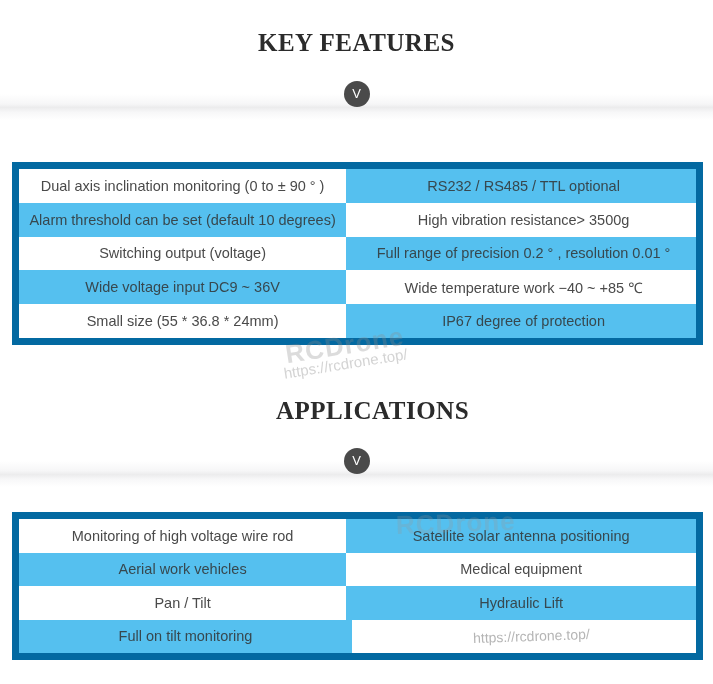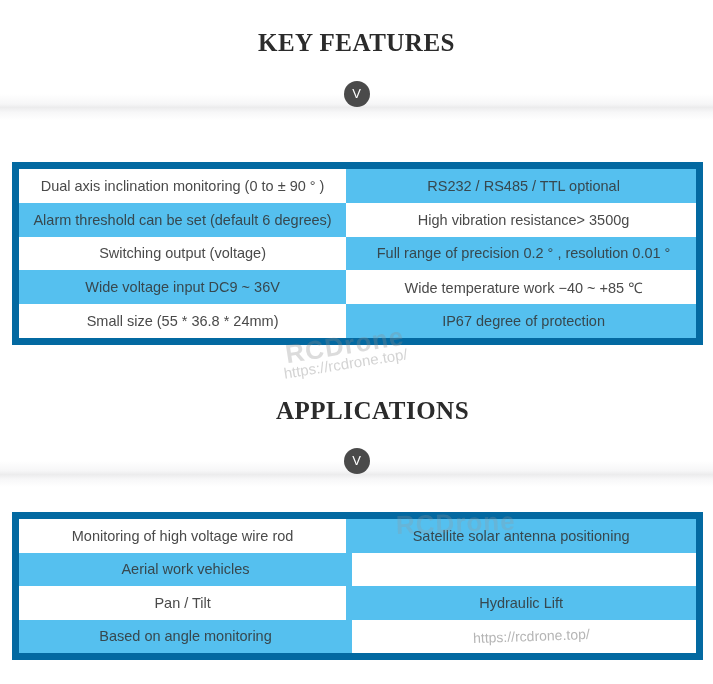--- a/index.html
+++ b/index.html
@@ -139,21 +139,21 @@
 </div>
 
 <div class="spec-table" id="features-table">
 
   <div class="spec-row">
     <div class="spec-cell col-left white">Dual axis inclination monitoring (0 to ± 90 ° )</div>
     <div class="spec-cell col-right blue">RS232 / RS485 / TTL optional</div>
   </div>
 
   <div class="spec-row">
-    <div class="spec-cell col-left blue">Alarm threshold can be set (default 6 degrees)</div>
+    <div class="spec-cell col-left blue">Alarm threshold can be set (default 10 degrees)</div>
     <div class="spec-cell col-right white">High vibration resistance&gt; 3500g</div>
   </div>
 
   <div class="spec-row">
     <div class="spec-cell col-left white">Switching output (voltage)</div>
     <div class="spec-cell col-right blue">Full range of precision 0.2 ° , resolution 0.01 °</div>
   </div>
 
   <div class="spec-row">
     <div class="spec-cell col-left blue">Wide voltage input DC9 ~ 36V</div>
@@ -182,27 +182,28 @@
 
 <div class="spec-table" id="applications-table">
 
   <div class="spec-row">
     <div class="spec-cell col-left white">Monitoring of high voltage wire rod</div>
     <div class="spec-cell col-right blue">Satellite solar antenna positioning</div>
   </div>
 
   <div class="spec-row">
     <div class="spec-cell col-left blue">Aerial work vehicles</div>
+    <div class="spec-cell col-right white">Medical equipment</div>
   </div>
 
   <div class="spec-row">
     <div class="spec-cell col-left white">Pan / Tilt</div>
     <div class="spec-cell col-right blue">Hydraulic Lift</div>
   </div>
 
   <div class="spec-row">
-    <div class="spec-cell col-left blue">Based on angle monitoring</div>
+    <div class="spec-cell col-left blue">Full on tilt monitoring</div>
   </div>
 
 </div>
 
 <div class="watermark wm-brand" id="wm-apps-brand">RCDrone</div>
 <div class="watermark wm-url" id="wm-apps-url">https://rcdrone.top/</div>
 
 </body></html>

